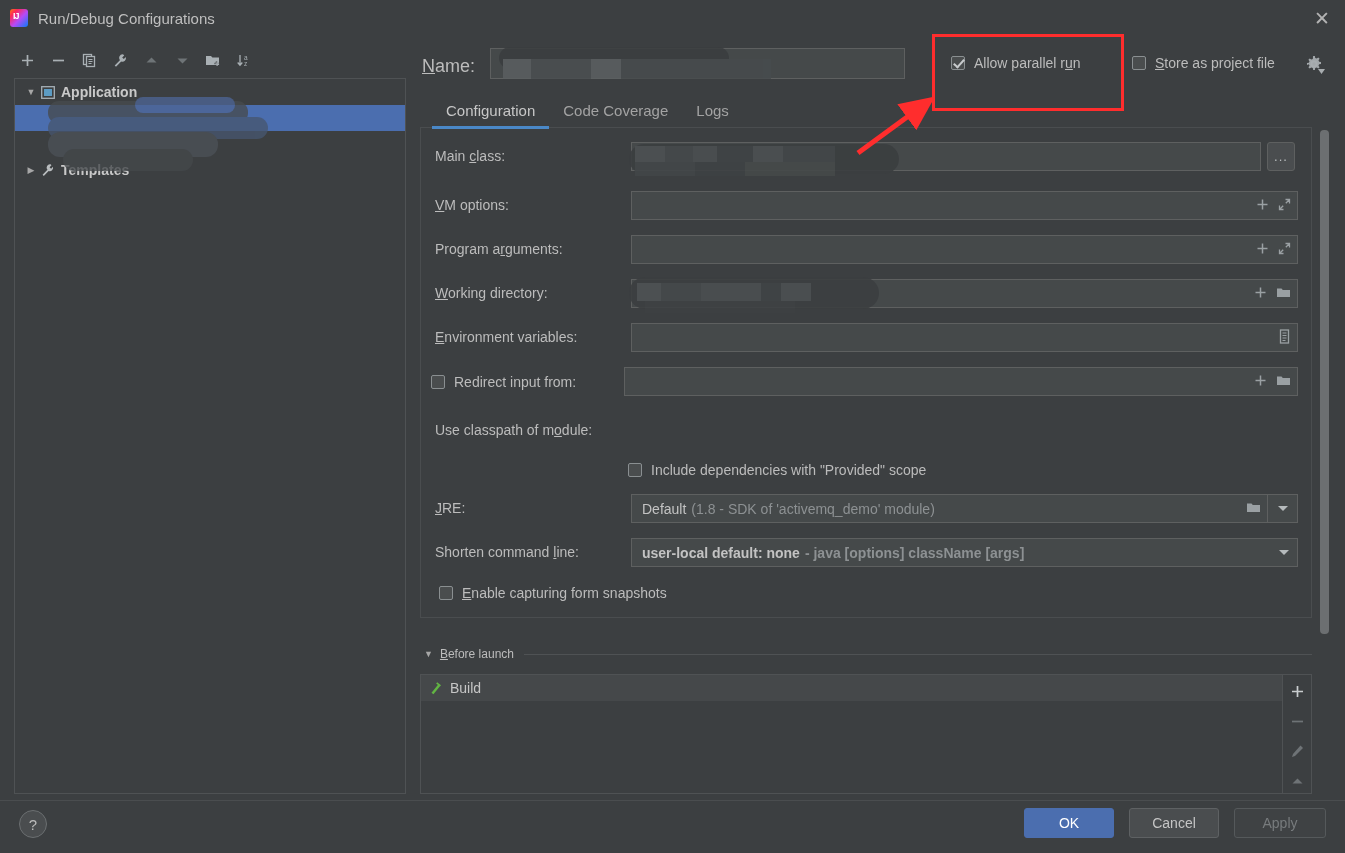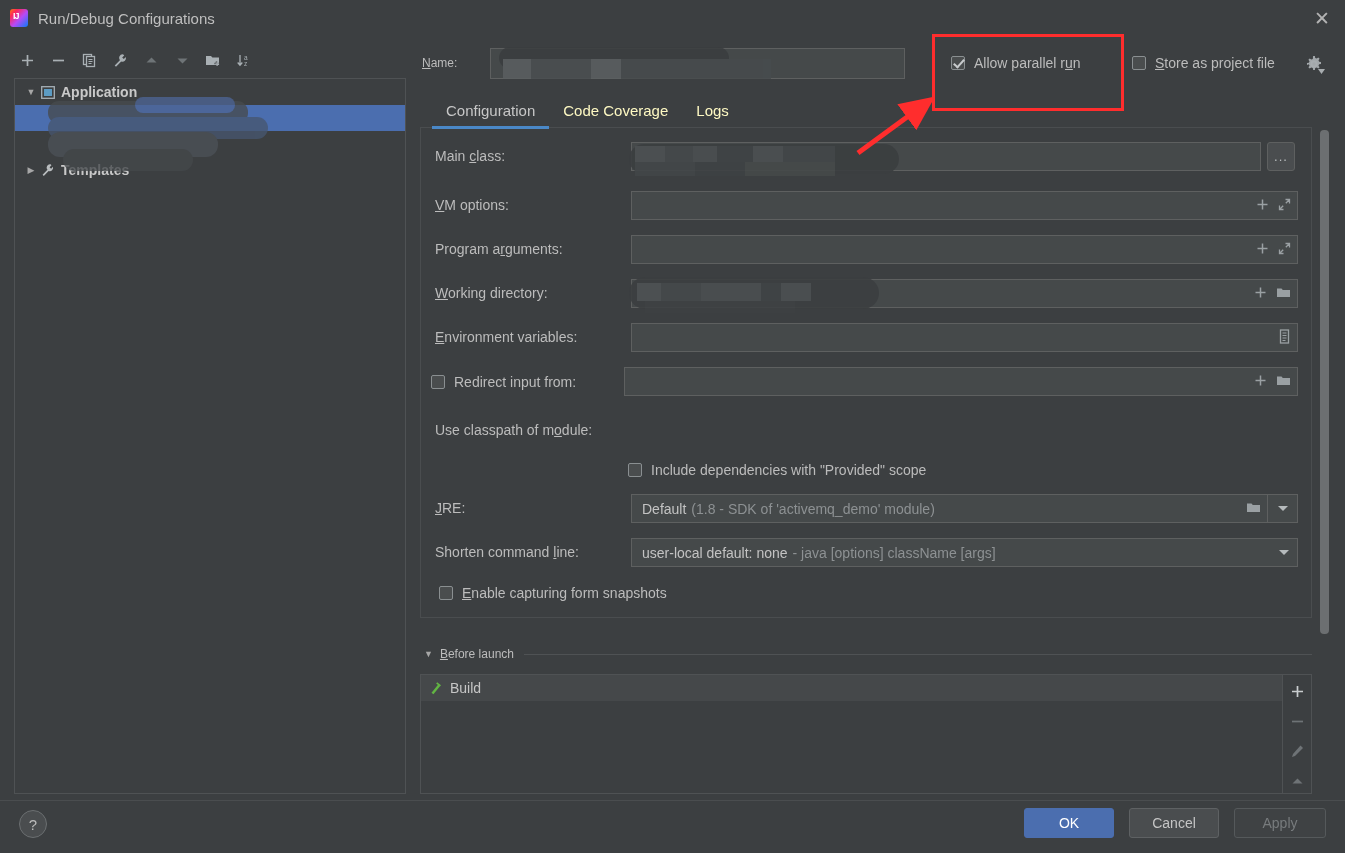--- a/index.html
+++ b/index.html
@@ -59,21 +59,21 @@
     font-size: 9px; color: #a7a7a7; flex: none;
   }
   .tree-ico { width: 18px; display: flex; align-items: center; justify-content: center; flex: none; }
   .tree-label { margin-left: 4px; color: #c9c9c9; font-weight: bold; }
   .tree-label.plain { font-weight: normal; }
 
   
   .smudge { position: absolute; pointer-events: none; }
 
   
-  #name-label { position: absolute; left: 422px; top: 56px; font-size: 12px; color: #bcbcbc; }
+  #name-label { position: absolute; left: 422px; top: 56px; font-size: 18px; color: #bcbcbc; }
   #name-field {
     position: absolute; left: 490px; top: 48px; width: 415px; height: 31px;
     background: #45494a; border: 1px solid #5e6060;
   }
 
   #parallel-box {
     position: absolute; left: 932px; top: 34px; width: 192px; height: 77px;
     border: 3px solid #ff2d2d; pointer-events: none;
   }
   .cbx-row { position: absolute; display: flex; align-items: center; cursor: pointer; }
@@ -87,21 +87,21 @@
   }
   .cbx-text { margin-left: 9px; font-size: 14px; color: #bcbcbc; white-space: nowrap; }
   .mn { text-decoration: underline; }
 
   #gear-icon { position: absolute; left: 1305px; top: 55px; cursor: pointer; color: #a8adb0; }
 
   
   #tabs { position: absolute; left: 432px; top: 96px; display: flex; gap: 0; }
   .tab {
     padding: 0 14px; height: 32px; line-height: 30px; font-size: 15px;
-    color: #fef9c3; cursor: pointer; position: relative;
+    color: #a3a3a3; cursor: pointer; position: relative;
   }
   .tab.active { color: #c7c7c7; }
   .tab.active::after {
     content: ""; position: absolute; left: 0; right: 0; bottom: -1px; height: 3px; background: #4a88c7;
   }
   #tab-underline {
     position: absolute; left: 420px; top: 127px; width: 892px; height: 1px; background: #4a4d4f;
   }
 
   
@@ -470,21 +470,21 @@
         </span>
       </div>
     </div>
     <div class="split-btn" style="left:847px">
       <span style="width:0;height:0;border-left:5px solid transparent;border-right:5px solid transparent;border-top:5px solid #b5babc"></span>
     </div>
   </div>
 
   <div class="frow" style="top:410px">
     <div class="flabel"><span>Shorten command </span><span class="mn">l</span><span>ine:</span></div>
-    <div class="finput" style="left:210px; width:667px;">
+    <div class="finput" style="left:210px; width:667px;font-weight:bold;">
       <span class="val"><span>user-local default: none</span><span class="muted" style="margin-left:5px">- java [options] className [args]</span></span>
       <span class="combo-arrow"></span>
     </div>
   </div>
 
   <div class="frow" style="top:450px">
     <div class="cbx-row" style="left:18px; top:7px;">
       <span class="cbx"></span>
       <span class="cbx-text"><span class="mn">E</span><span>nable capturing form snapshots</span></span>
     </div>

